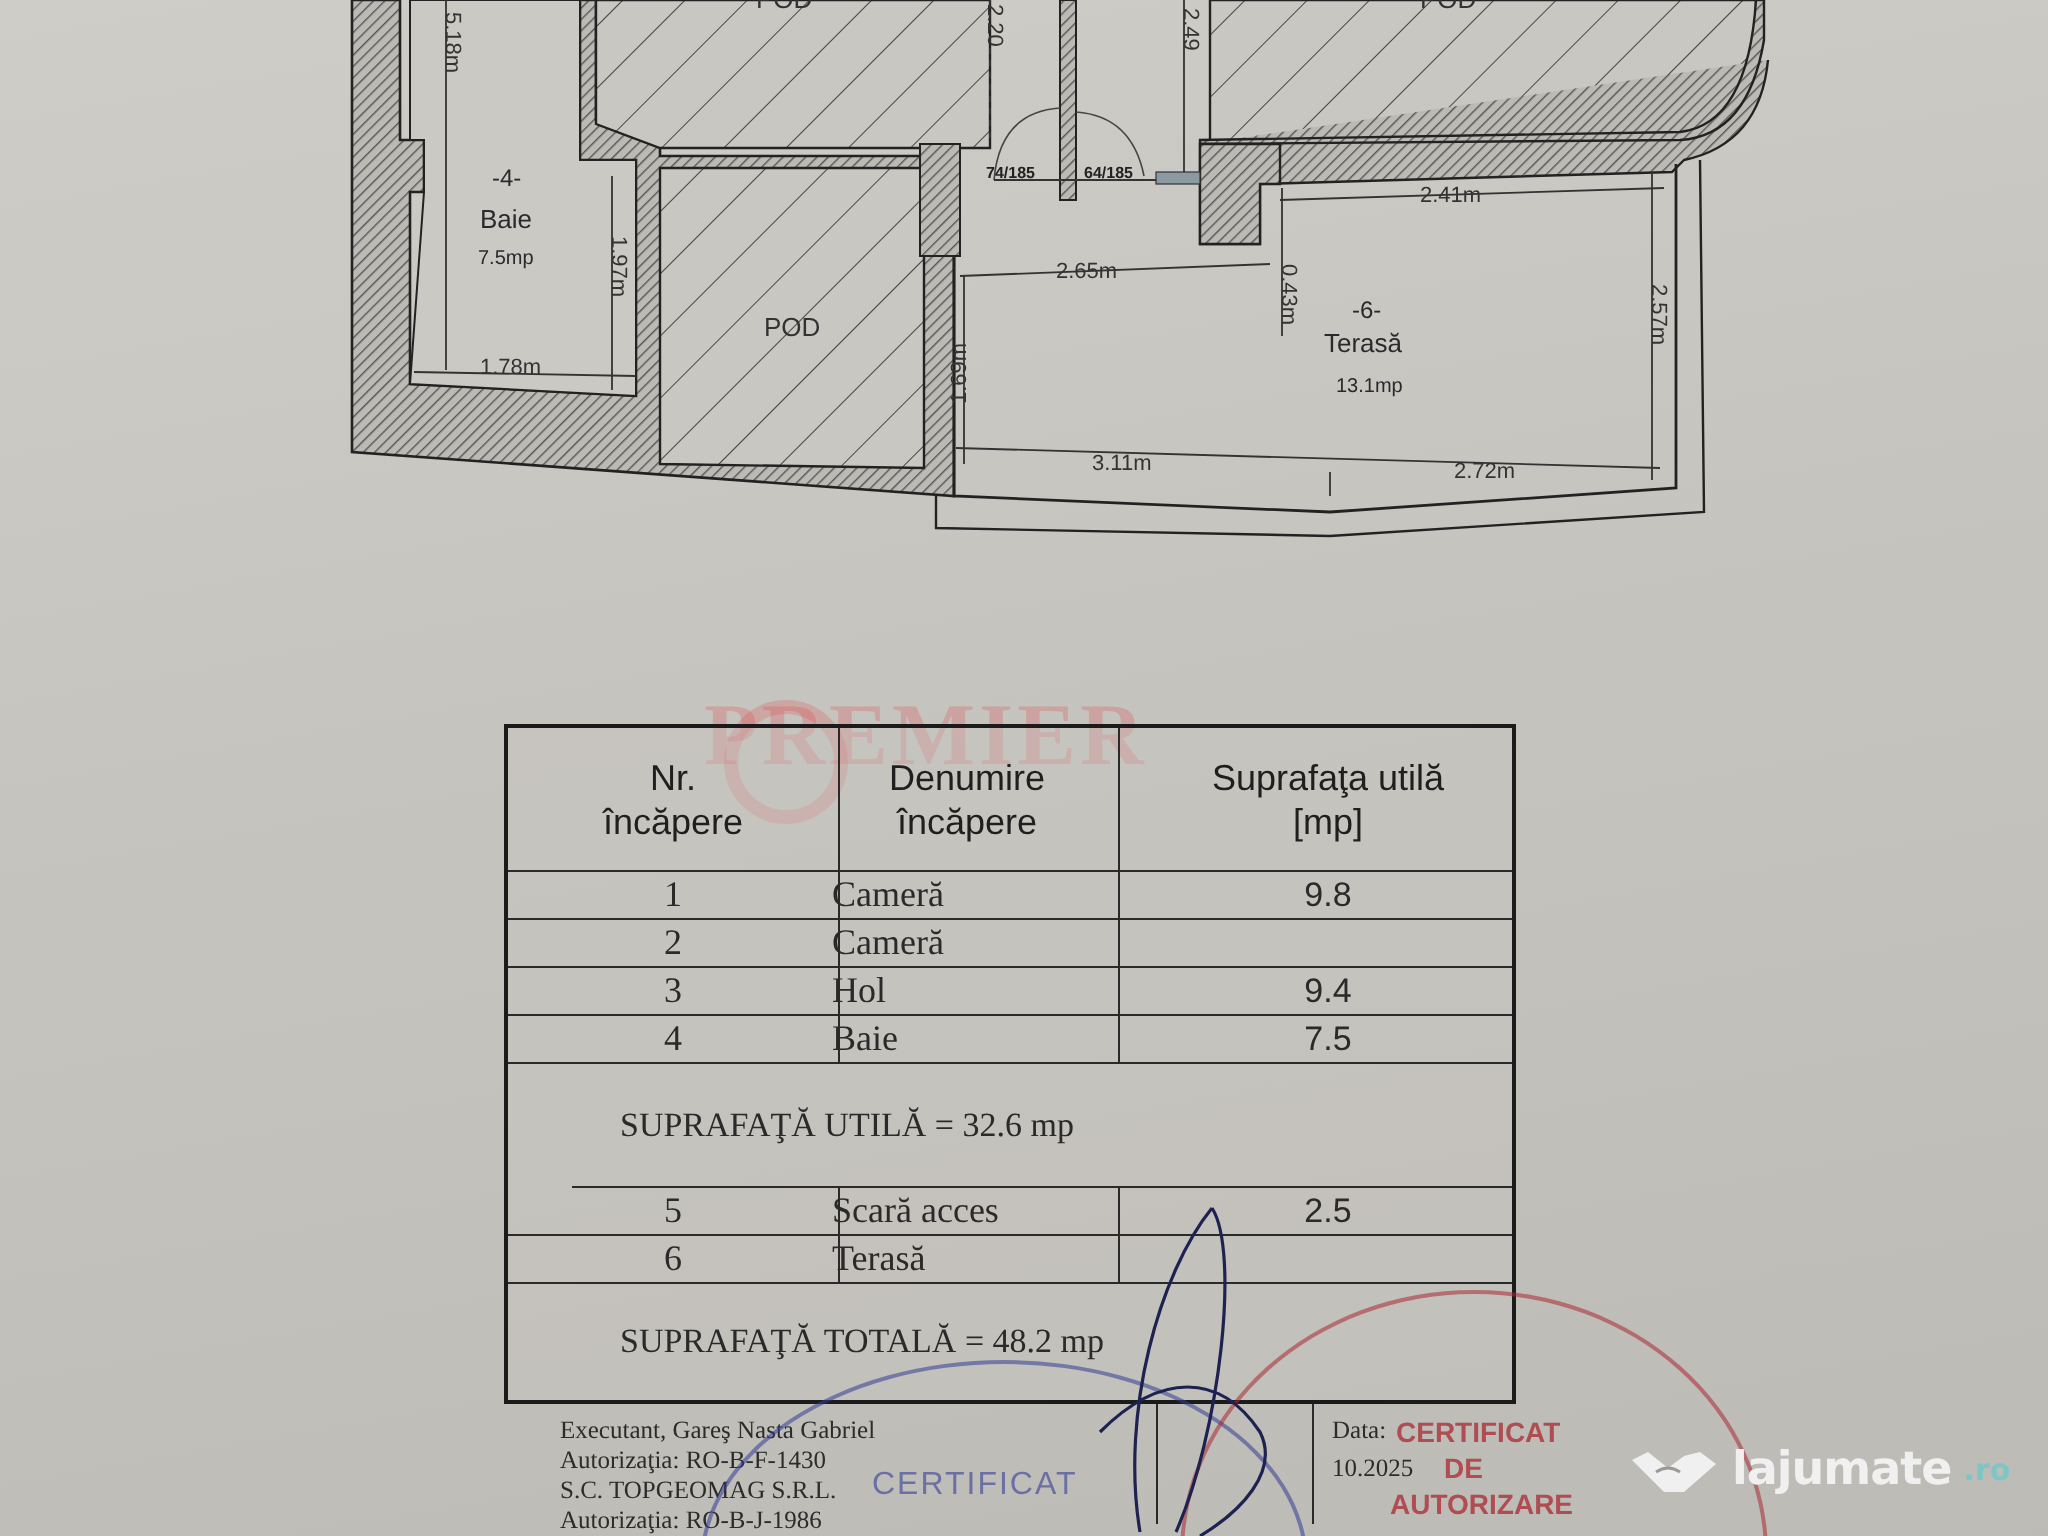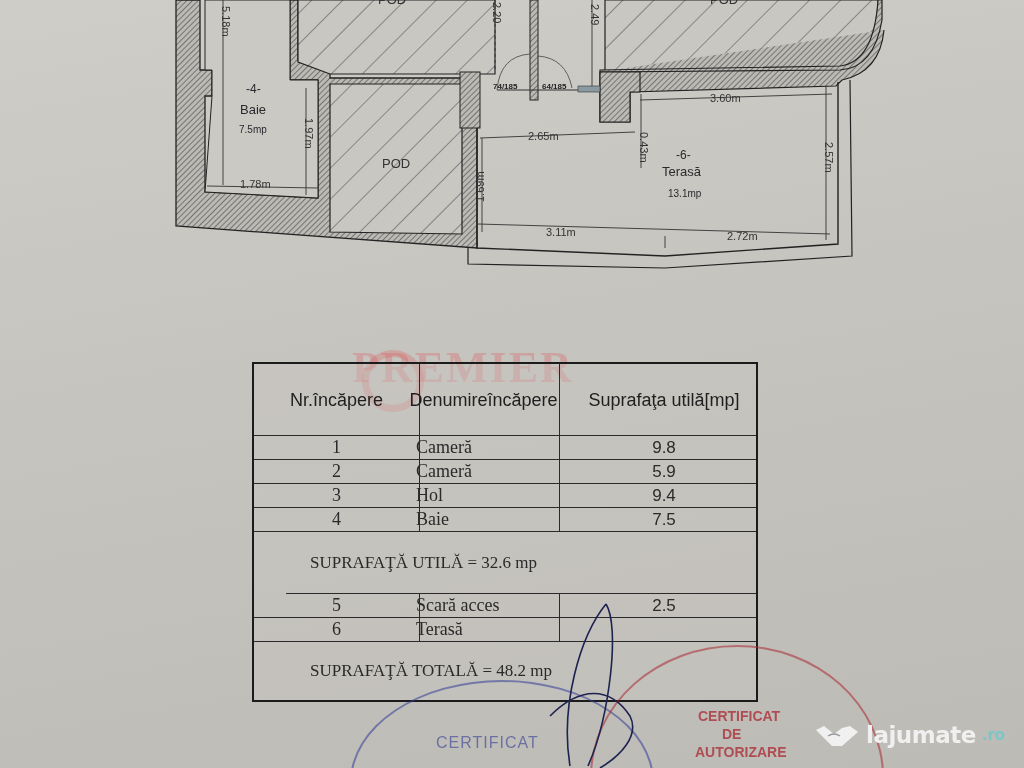--- a/index.html
+++ b/index.html
@@ -23,21 +23,21 @@
   
   .tbl {
     position:absolute; left:252px; top:362px; width:506px; height:340px;
     border:2px solid #1b1b1b; box-sizing:border-box; background:rgba(200,198,193,0.4);
   }
   .row { position:absolute; left:0; right:0; border-bottom:1.5px solid #2a2a2a; box-sizing:border-box; }
   .cell { position:absolute; top:0; bottom:0; box-sizing:border-box; display:flex; align-items:center; }
   .c1 { left:0; width:166px; justify-content:center; border-right:1.5px solid #2a2a2a; }
   .c2 { left:154px; width:152px; border-right:1.5px solid #2a2a2a; padding-left:8px; }
   .c3 { left:318px; right:0; justify-content:center; }
-  .hdr { font-family:"Liberation Sans", sans-serif; font-size:18px; color:#1f1f1f; text-align:center; line-height:22px; justify-content:center; }
+  .hdr { font-family:"Liberation Sans", sans-serif; font-size:18px; color:#1f1f1f; text-align:center; line-height:22px; flex-direction:column; justify-content:center; }
   .serif { font-family:"Liberation Serif", serif; font-size:18px; color:#2a2a2a; }
   .sans-num { font-family:"Liberation Sans", sans-serif; font-size:17px; color:#2a2a2a; }
   .summary { position:absolute; left:0; right:0; box-sizing:border-box; padding-left:24px; display:flex; align-items:center; border-bottom:1.5px solid #2a2a2a;margin-left:32px; }
   .summary span { font-family:"Liberation Serif", serif; font-size:17px; color:#2a2a2a; }
   .footer { position:absolute; left:0; right:0; top:338px; height:60px; }
   .foot-line { font-family:"Liberation Serif", serif; font-size:12.5px; color:#2c2c2c; line-height:15px; }
 
   .watermark { position:absolute; left:352px; top:342px; font-family:Liberation Serif, serif; font-weight:bold; font-size:44px; color:rgba(220,80,80,0.28); letter-spacing:2px; }
   .wm-icon { position:absolute; left:362px; top:350px; width:62px; height:62px; border:7px solid rgba(220,90,90,0.28); border-radius:50%; box-sizing:border-box; }
 
@@ -115,21 +115,21 @@
 
   <span class="lbl room-num" style="left:676px;top:148px;">-6-</span>
   <span class="lbl room-name" style="left:662px;top:164px;">Terasă</span>
   <span class="lbl room-area" style="left:668px;top:188px;">13.1mp</span>
 
   <span class="lbl dim vert" style="left:232px;top:6px;">5.18m</span>
   <span class="lbl dim vert" style="left:315px;top:118px;">1.97m</span>
   <span class="lbl dim" style="left:240px;top:178px;">1.78m</span>
   <span class="lbl dim vert" style="left:503px;top:2px;">2.20</span>
   <span class="lbl dim vert" style="left:601px;top:4px;">2.49</span>
-  <span class="lbl dim" style="left:710px;top:92px;">3.60m</span>
+  <span class="lbl dim" style="left:710px;top:92px;">2.41m</span>
   <span class="lbl dim" style="left:528px;top:130px;">2.65m</span>
   <span class="lbl dim vert" style="left:650px;top:132px;">0.43m</span>
   <span class="lbl dim vert" style="left:835px;top:142px;">2.57m</span>
   <span class="lbl dim vert-ccw" style="left:474px;top:202px;">1.69m</span>
   <span class="lbl dim" style="left:546px;top:226px;">3.11m</span>
   <span class="lbl dim" style="left:727px;top:230px;">2.72m</span>
 
   <span class="lbl door" style="left:493px;top:82px;">74/185</span>
   <span class="lbl door" style="left:542px;top:82px;">64/185</span>
 </div>
@@ -154,21 +154,20 @@
   </div>
 
   <div class="row" style="top:72px;height:24px;">
     <div class="cell c1 serif">1</div>
     <div class="cell c2 serif">Cameră</div>
     <div class="cell c3 sans-num">9.8</div>
   </div>
   <div class="row" style="top:96px;height:24px;">
     <div class="cell c1 serif">2</div>
     <div class="cell c2 serif">Cameră</div>
-    <div class="cell c3 sans-num">5.9</div>
   </div>
   <div class="row" style="top:120px;height:24px;">
     <div class="cell c1 serif">3</div>
     <div class="cell c2 serif">Hol</div>
     <div class="cell c3 sans-num">9.4</div>
   </div>
   <div class="row" style="top:144px;height:24px;">
     <div class="cell c1 serif">4</div>
     <div class="cell c2 serif">Baie</div>
     <div class="cell c3 sans-num">7.5</div>
@@ -185,20 +184,34 @@
   </div>
   <div class="row" style="top:254px;height:24px;">
     <div class="cell c1 serif">6</div>
     <div class="cell c2 serif">Terasă</div>
   </div>
 
   <div class="summary" style="top:278px;height:60px;border-bottom:2px solid #1b1b1b;">
     <span>SUPRAFAŢĂ TOTALĂ = 48.2 mp</span>
   </div>
 
+  <div class="footer">
+    <div style="position:absolute;left:26px;top:6px;">
+      <div class="foot-line">Executant, Gareş Nasta Gabriel</div>
+      <div class="foot-line">Autorizaţia: RO-B-F-1430</div>
+      <div class="foot-line">S.C. TOPGEOMAG S.R.L.</div>
+      <div class="foot-line">Autorizaţia: RO-B-J-1986</div>
+    </div>
+    <div style="position:absolute;left:324px;top:0;bottom:0;border-left:1.5px solid #2a2a2a;"></div>
+    <div style="position:absolute;left:402px;top:0;bottom:0;border-left:1.5px solid #2a2a2a;"></div>
+    <div style="position:absolute;left:412px;top:6px;">
+      <div class="foot-line">Data:</div>
+      <div class="foot-line" style="margin-top:4px;">10.2025</div>
+    </div>
+  </div>
 </div>
 
 <div class="stamp-blue">
   <span style="position:absolute;left:84px;top:52px;font-family:'Liberation Sans',sans-serif;font-size:16px;color:rgba(50,60,150,0.6);letter-spacing:1px;">CERTIFICAT</span>
 </div>
 <div class="stamp-red"></div>
 <span class="stamp-text-red" style="left:698px;top:708px;">CERTIFICAT</span>
 <span class="stamp-text-red" style="left:722px;top:726px;">DE</span>
 <span class="stamp-text-red" style="left:695px;top:744px;">AUTORIZARE</span>
 

